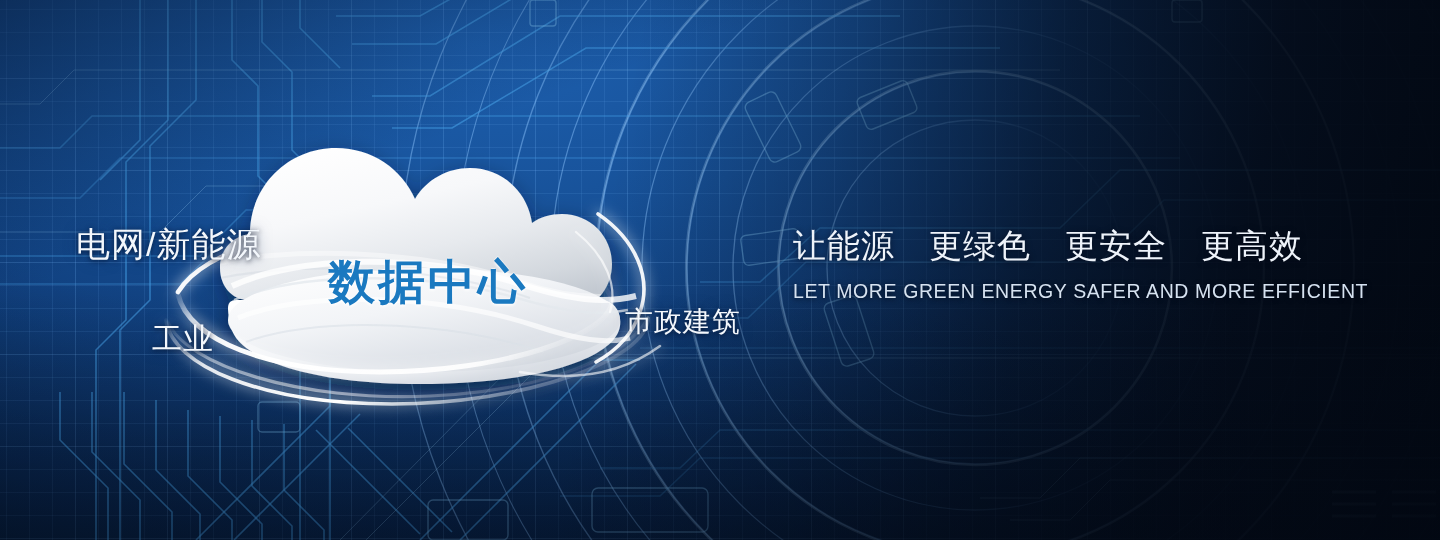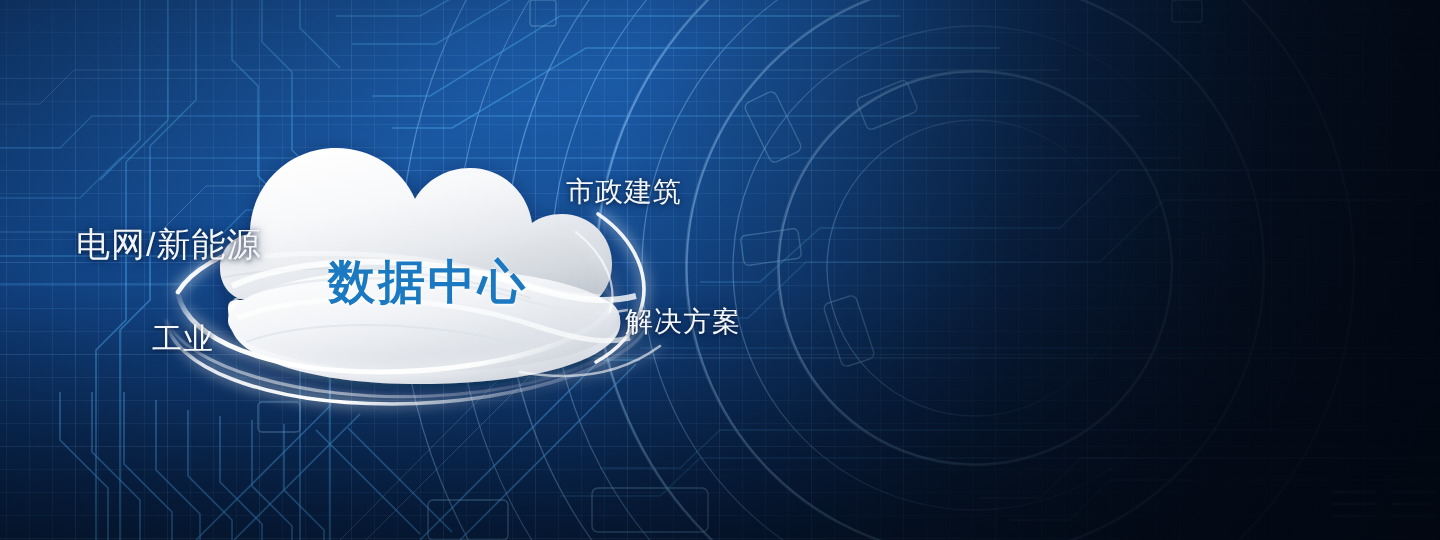--- a/index.html
+++ b/index.html
@@ -338,17 +338,22 @@
       <path d="M598 214 C636 240 652 278 640 312 C632 336 614 352 596 362" fill="none" stroke="#ffffff" stroke-width="3.6" stroke-linecap="round" opacity="0.92"></path>
       <path d="M576 232 C606 256 618 286 610 312" fill="none" stroke="#ffffff" stroke-width="2.2" stroke-linecap="round" opacity="0.65"></path>
       <path d="M520 372 C576 382 622 374 660 346" fill="none" stroke="#ffffff" stroke-width="2.6" stroke-linecap="round" opacity="0.6"></path>
     </g>
   </svg>
 
   <div class="cloud-title">数据中心</div>
 
   <div class="lbl lbl-grid">电网/新能源</div>
   <div class="lbl lbl-ind">工业</div>
-  <div class="lbl lbl-muni">市政建筑</div>
-  <div class="lbl lbl-dc">解决方案</div>
-
+  <div class="lbl lbl-dc">市政建筑</div>
+
+  <div class="slogan">
+    <div class="slogan-cn">
+      <span>让能源</span><span>更绿色</span><span>更安全</span><span>更高效</span>
+    </div>
+    <div class="slogan-en">LET MORE GREEN ENERGY SAFER AND MORE EFFICIENT</div>
+  </div>
 
 </div>
 
 </body></html>

